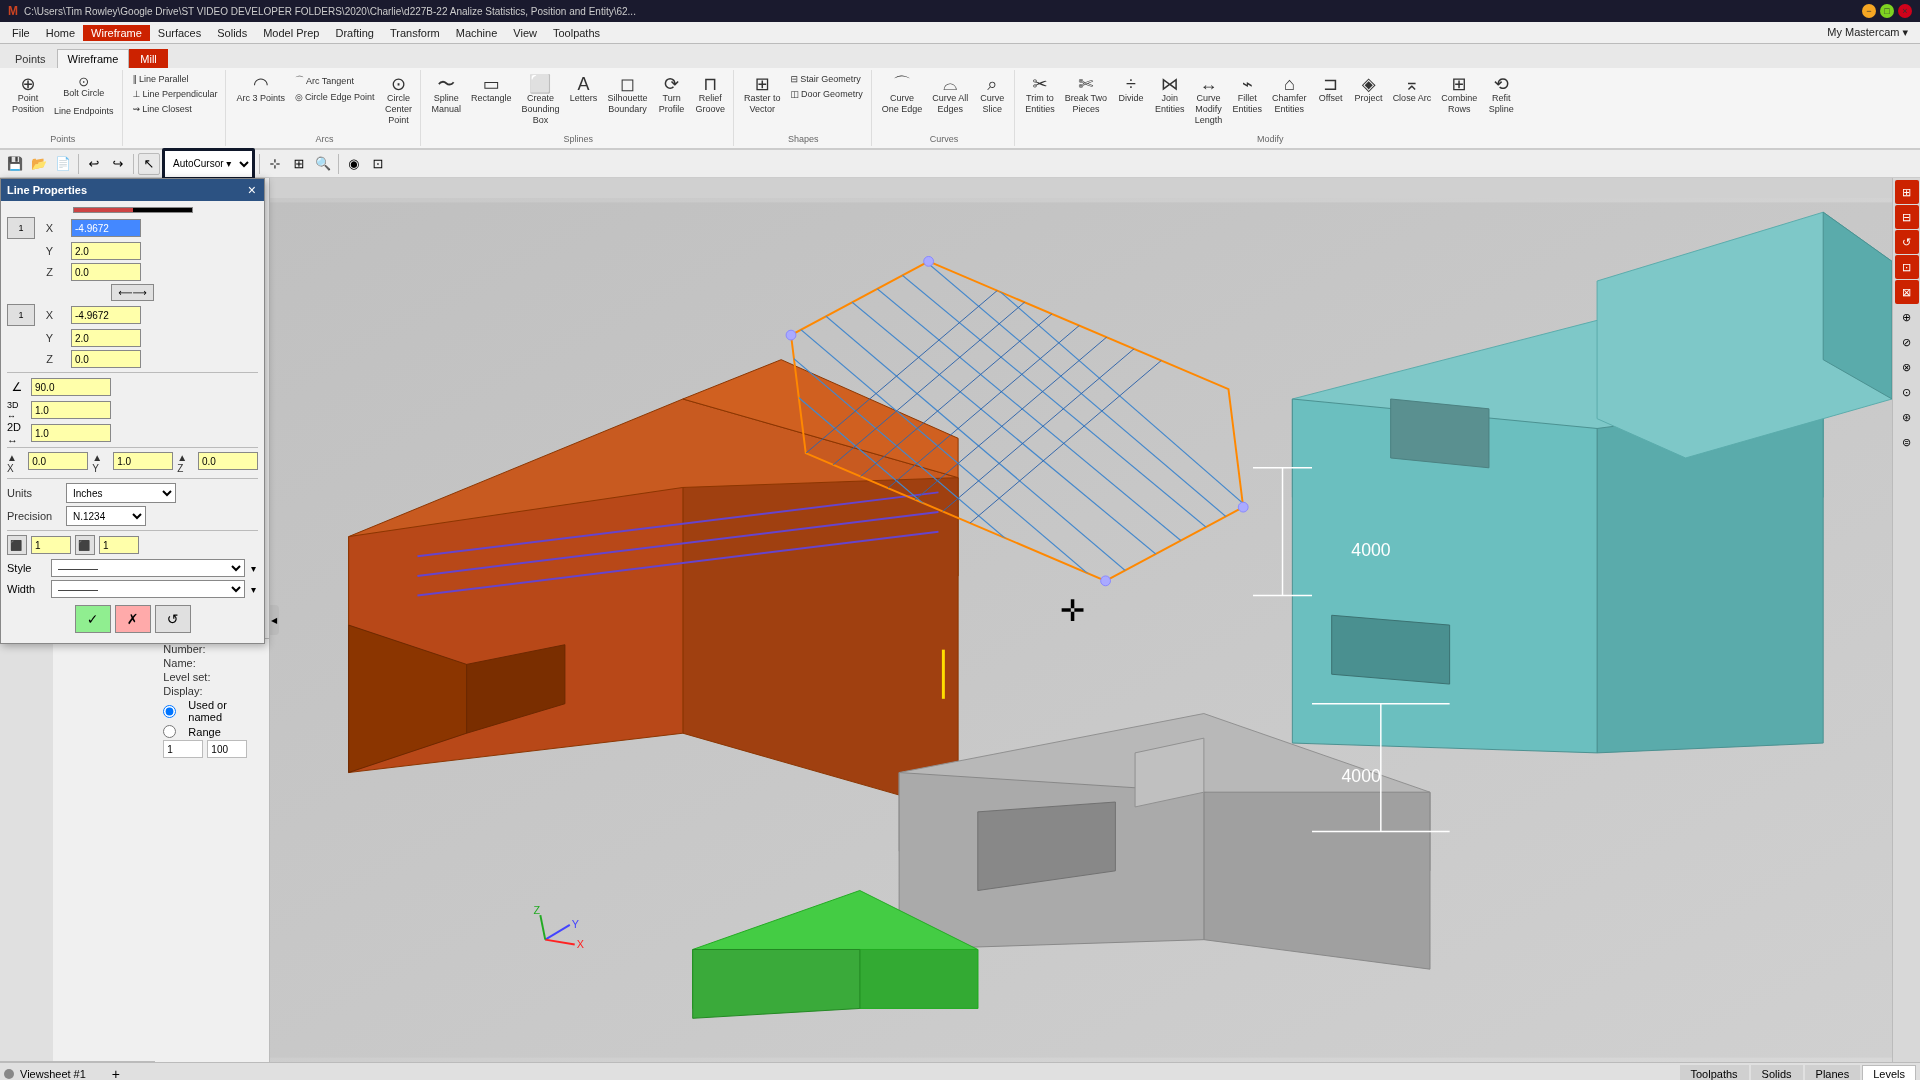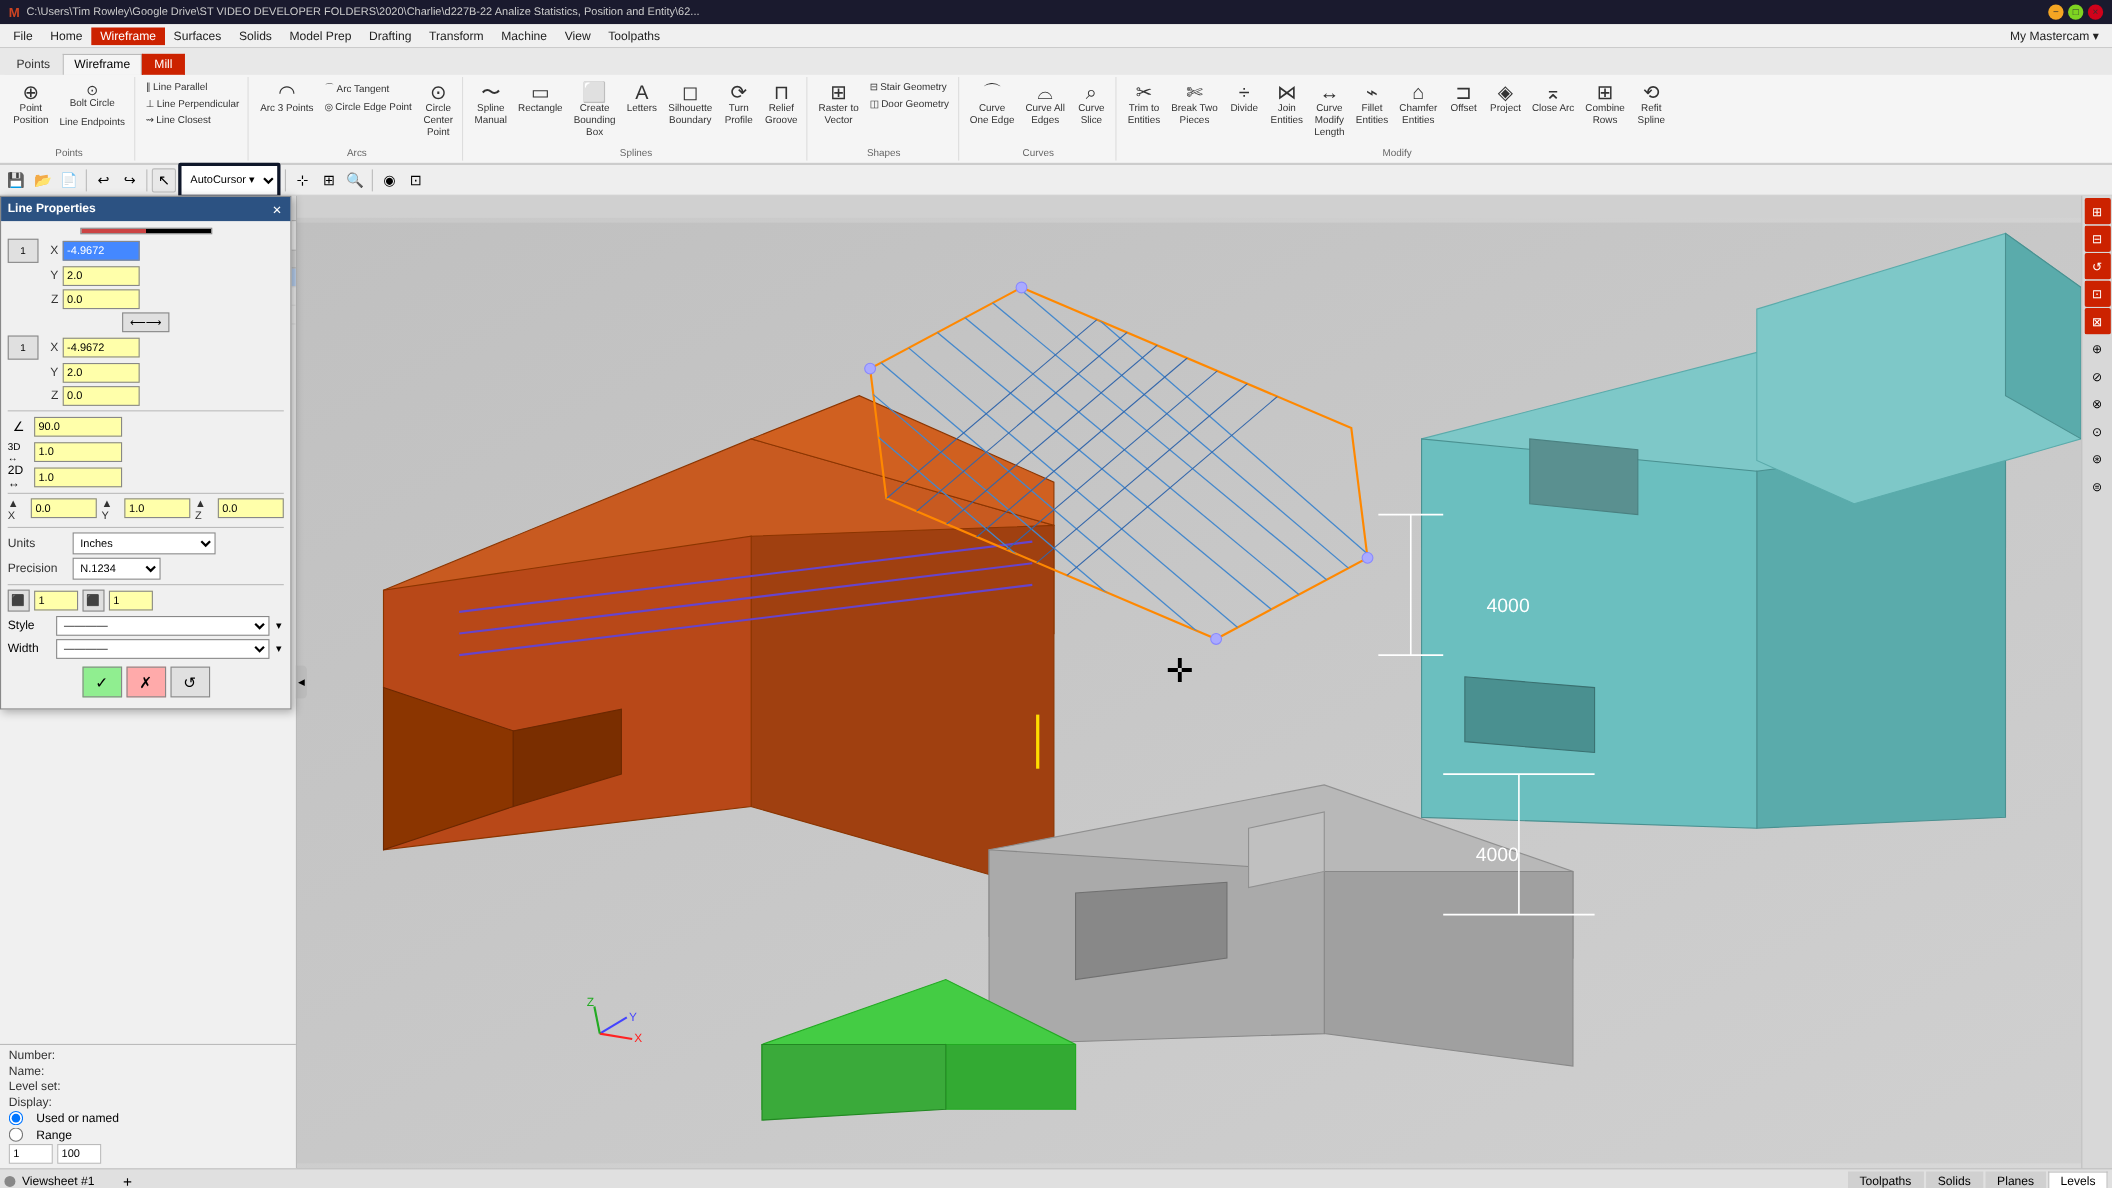--- a/index.html
+++ b/index.html
@@ -37,50 +37,50 @@
     
     #sub-toolbar { height: 28px; background: #eee; border-bottom: 1px solid #ccc; display: flex; align-items: center; padding: 0 4px; gap: 2px; }
     .toolbar-btn { width: 22px; height: 22px; display: flex; align-items: center; justify-content: center; cursor: pointer; border: 1px solid transparent; border-radius: 2px; font-size: 13px; }
     .toolbar-sep { width: 1px; height: 20px; background: #bbb; margin: 0 2px; }
     .toolbar-combo { height: 32px; padding: 0 4px; border: 3px solid #0f172a; background: white; font-size: 10px; border-radius: 2px; }
 
     
     #main { display: flex; height: calc(1080px - 22px - 22px - 82px - 28px - 22px - 20px); }
 
     
-    #left-panel { width: 270px; background: #f0f0f0; border-right: 1px solid #bbb; display: flex; flex-direction: column; position: relative; }
+    #left-panel { width: 270px; background: #f0f0f0; border-right: 1px solid #bbb; display: flex; flex-direction: row; position: relative; }
     #levels-header { padding: 4px 8px; background: #e0e0e0; border-bottom: 1px solid #bbb; font-weight: bold; font-size: 12px; display: flex; align-items: center; justify-content: space-between; }
     #levels-toolbar { display: flex; align-items: center; padding: 2px 4px; gap: 2px; border-bottom: 1px solid #bbb; }
     #levels-table { flex: 1; overflow-y: auto; }
     #levels-table table { width: 100%; border-collapse: collapse; font-size: 11px; }
     #levels-table th { background: #d8d8d8; padding: 2px 4px; text-align: left; border-bottom: 1px solid #bbb; font-size: 10px; }
     #levels-table td { padding: 2px 4px; border-bottom: 1px solid #e0e0e0; }
     #levels-table tr.selected { background: #b8d0f0; }
 
     
     #line-props-dialog { position: absolute; top: 0; left: 0; width: 265px; background: #f0f0f0; border: 1px solid #888; box-shadow: 2px 2px 8px rgba(0,0,0,0.3); z-index: 100; }
     #dialog-title { background: #2c5282; color: white; padding: 3px 6px; display: flex; align-items: center; justify-content: space-between; font-size: 11px; font-weight: bold; cursor: move; }
     #dialog-close { background: none; border: none; color: white; cursor: pointer; font-size: 14px; padding: 0 2px; }
     #dialog-body { padding: 6px; }
     .coord-row { display: flex; align-items: center; gap: 4px; margin-bottom: 3px; }
     .coord-label { width: 14px; font-size: 11px; color: #333; text-align: right; }
-    .coord-input { width: 70px; height: 18px; padding: 1px 3px; border: 1px solid #888; background: #ffffaa; font-size: 10px; }
+    .coord-input { width: 70px; height: 18px; padding: 1px 3px; border: 1px solid #888; background: #ffffaa; font-size: 10px; margin-left: 14px; }
     .coord-input.selected { background: #4488ff; color: white; }
     .dialog-sep { height: 1px; background: #bbb; margin: 4px 0; }
     .dialog-row { display: flex; align-items: center; gap: 4px; margin-bottom: 3px; }
     .dialog-icon { width: 20px; height: 20px; display: flex; align-items: center; justify-content: center; font-size: 12px; }
     .dialog-input-wide { width: 80px; height: 18px; padding: 1px 3px; border: 1px solid #888; background: #ffffaa; font-size: 10px; }
     .point-btn { width: 28px; height: 22px; background: #e0e0e0; border: 1px solid #888; cursor: pointer; font-size: 9px; display: flex; align-items: center; justify-content: center; }
     .reverse-btn { background: #e0e0e0; border: 1px solid #888; padding: 2px 6px; cursor: pointer; font-size: 10px; }
     .abc-row { display: flex; gap: 4px; }
     .abc-input { width: 60px; height: 18px; padding: 1px 3px; border: 1px solid #888; background: #ffffaa; font-size: 10px; }
     .abc-label { font-size: 10px; color: #333; }
     .units-row { display: flex; align-items: center; gap: 4px; margin-bottom: 3px; }
     .units-label { font-size: 11px; color: #333; width: 55px; }
-    .units-select { height: 20px; padding: 0 2px; border: 1px solid #888; background: white; font-size: 10px; width: 130px; }
+    .units-select { height: 20px; padding: 0 2px; border: 1px solid #888; background: white; font-size: 10px; width: 110px; }
     .line-num-input { width: 40px; height: 18px; padding: 1px 3px; border: 1px solid #888; background: #ffffaa; font-size: 10px; }
     .style-row { display: flex; align-items: center; gap: 4px; margin-bottom: 3px; }
     .style-label { font-size: 11px; width: 40px; }
     .style-select { height: 18px; padding: 0 2px; border: 1px solid #888; background: white; font-size: 10px; flex: 1; }
     .dialog-footer { display: flex; gap: 4px; justify-content: center; padding: 4px; }
     .footer-btn { width: 36px; height: 28px; border: 1px solid #888; cursor: pointer; display: flex; align-items: center; justify-content: center; font-size: 14px; }
     .footer-btn.ok { background: #90ee90; }
     .footer-btn.cancel { background: #ffaaaa; }
     .footer-btn.reset { background: #e0e0e0; }
     .bottom-section { padding: 4px 8px; border-top: 1px solid #bbb; }

